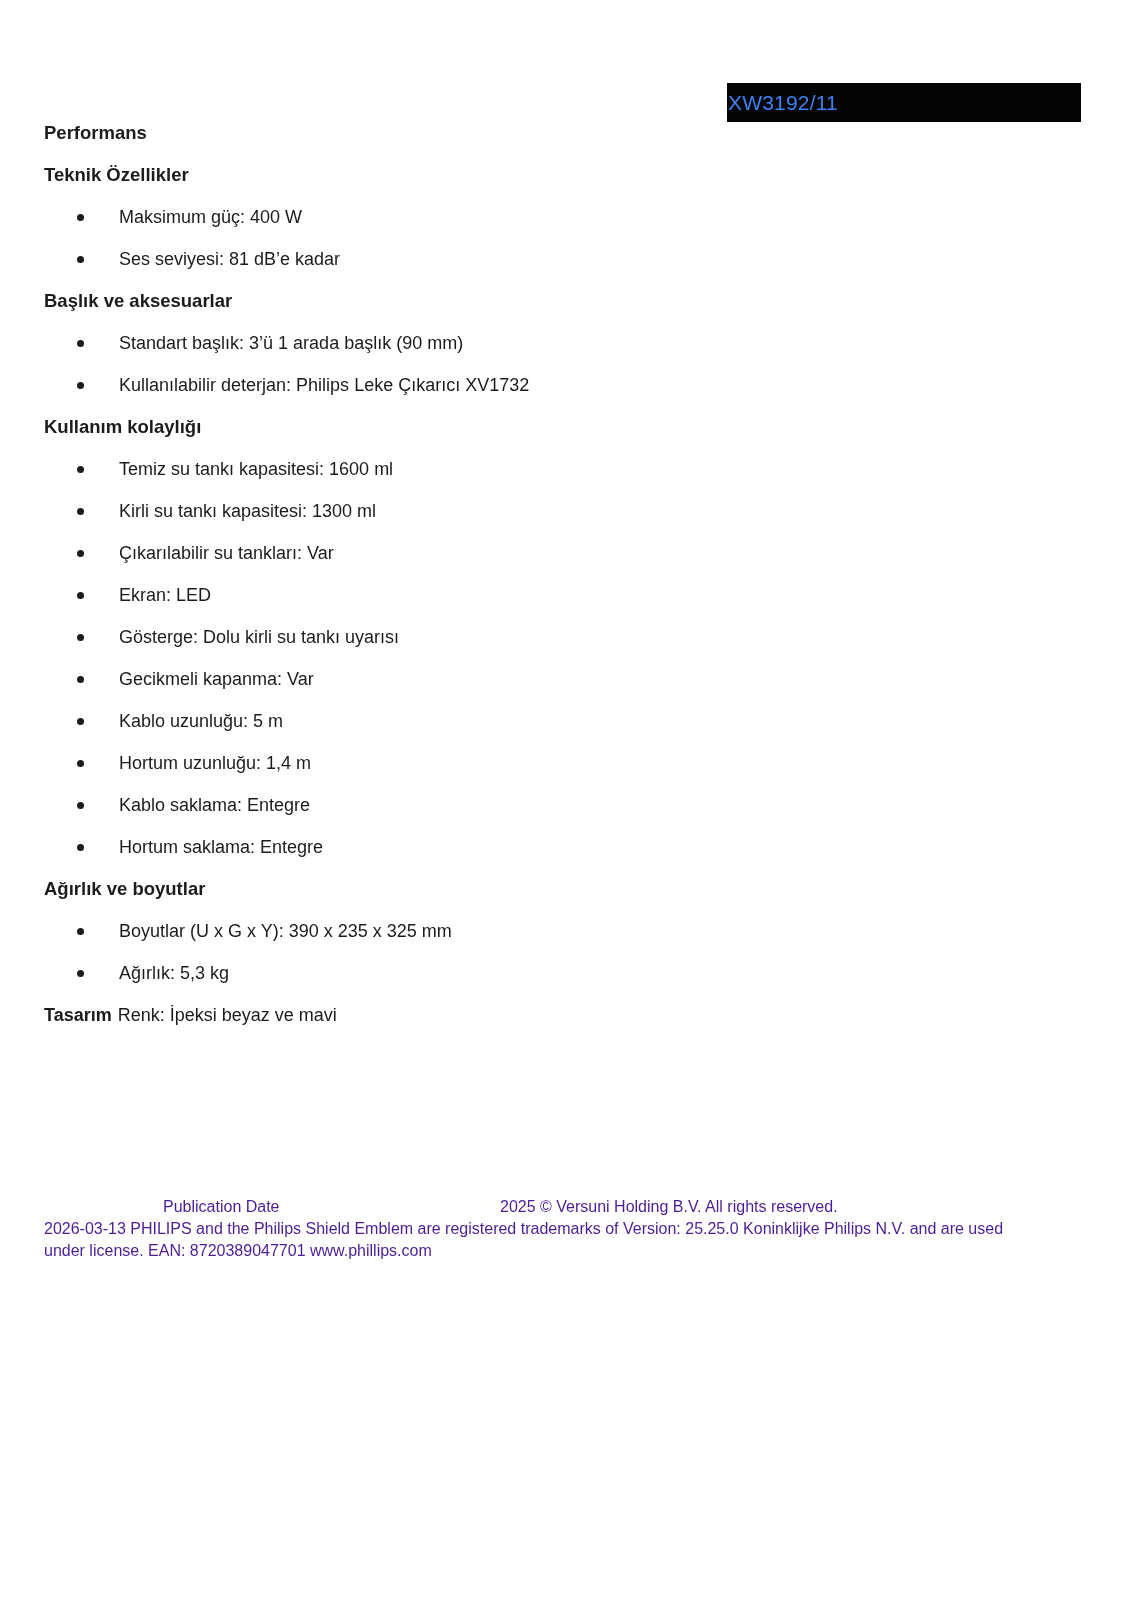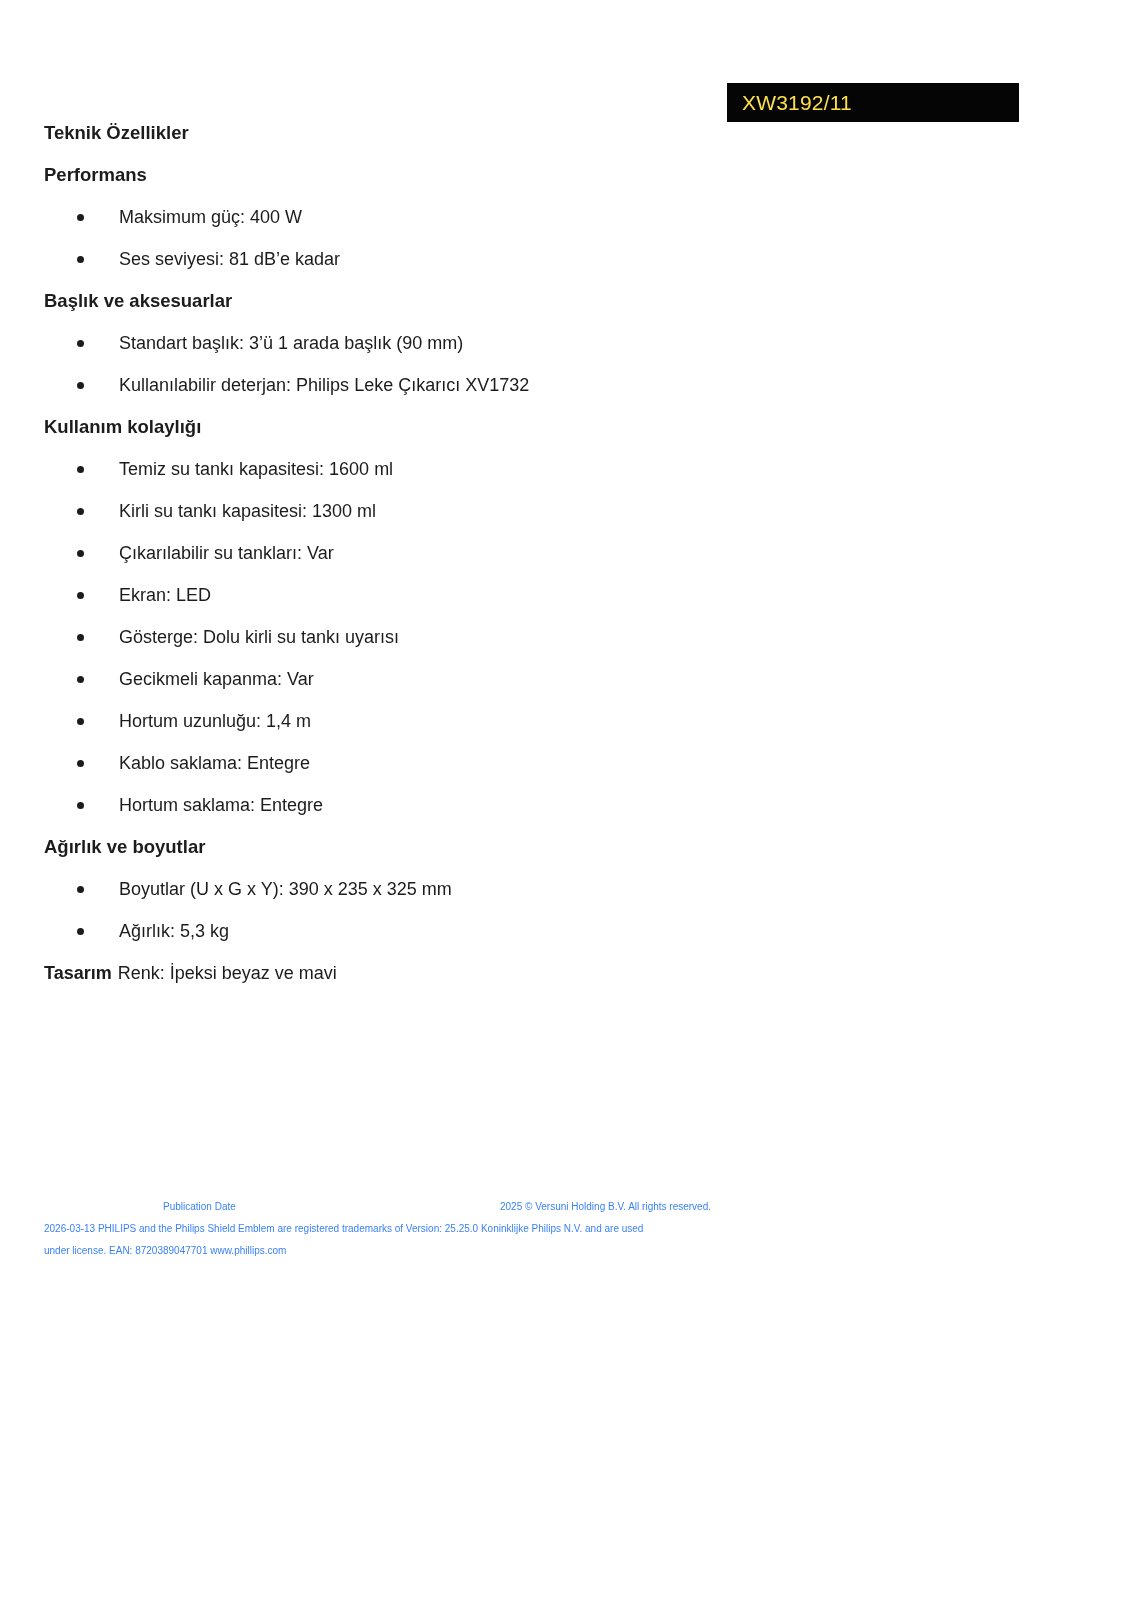--- a/index.html
+++ b/index.html
@@ -13,27 +13,27 @@
     height: 1600px;
     background: #ffffff;
     font-family: "Liberation Sans", sans-serif;
     color: #1c1c1c;
     overflow: hidden;
   }
   .product-box {
     position: absolute;
     left: 727px;
     top: 83px;
-    width: 292px;
+    width: 354px;
     height: 39px;
     background: #050505;
-    color: #fde047;
+    color: #3b82f6;
     display: flex;
     align-items: center;
-    padding-left: 15px;
+    padding-left: 1px;
     box-sizing: border-box;
     font-size: 21px;
     letter-spacing: 0.2px;
   }
   .content {
     position: absolute;
     left: 44px;
     top: 112px;
     width: 1043px;
   }
@@ -71,22 +71,22 @@
     font-weight: bold;
   }
   .design-text {
     margin-left: 6px;
   }
   .footer {
     position: absolute;
     left: 44px;
     top: 1196px;
     width: 1043px;
-    font-size: 10px;
-    color: #3b82f6;
+    font-size: 16px;
+    color: #4c1d95;
   }
   .footer-line1 {
     position: relative;
     height: 22px;
     line-height: 22px;
   }
   .footer-pubdate {
     position: absolute;
     left: 119px;
   }
@@ -105,23 +105,23 @@
 <body>
 
 <div class="page">
 
   <div class="product-box">
     <span>XW3192/11</span>
   </div>
 
   <div class="content">
 
+    <div class="line heading">Performans</div>
+
     <div class="line heading">Teknik Özellikler</div>
-
-    <div class="line heading">Performans</div>
     <div class="line bullet-line">
       <span class="dot"></span>
       <span>Maksimum güç: 400 W</span>
     </div>
     <div class="line bullet-line">
       <span class="dot"></span>
       <span>Ses seviyesi: 81 dB’e kadar</span>
     </div>
 
     <div class="line heading">Başlık ve aksesuarlar</div>
@@ -151,20 +151,24 @@
       <span class="dot"></span>
       <span>Ekran: LED</span>
     </div>
     <div class="line bullet-line">
       <span class="dot"></span>
       <span>Gösterge: Dolu kirli su tankı uyarısı</span>
     </div>
     <div class="line bullet-line">
       <span class="dot"></span>
       <span>Gecikmeli kapanma: Var</span>
+    </div>
+    <div class="line bullet-line">
+      <span class="dot"></span>
+      <span>Kablo uzunluğu: 5 m</span>
     </div>
     <div class="line bullet-line">
       <span class="dot"></span>
       <span>Hortum uzunluğu: 1,4 m</span>
     </div>
     <div class="line bullet-line">
       <span class="dot"></span>
       <span>Kablo saklama: Entegre</span>
     </div>
     <div class="line bullet-line">

